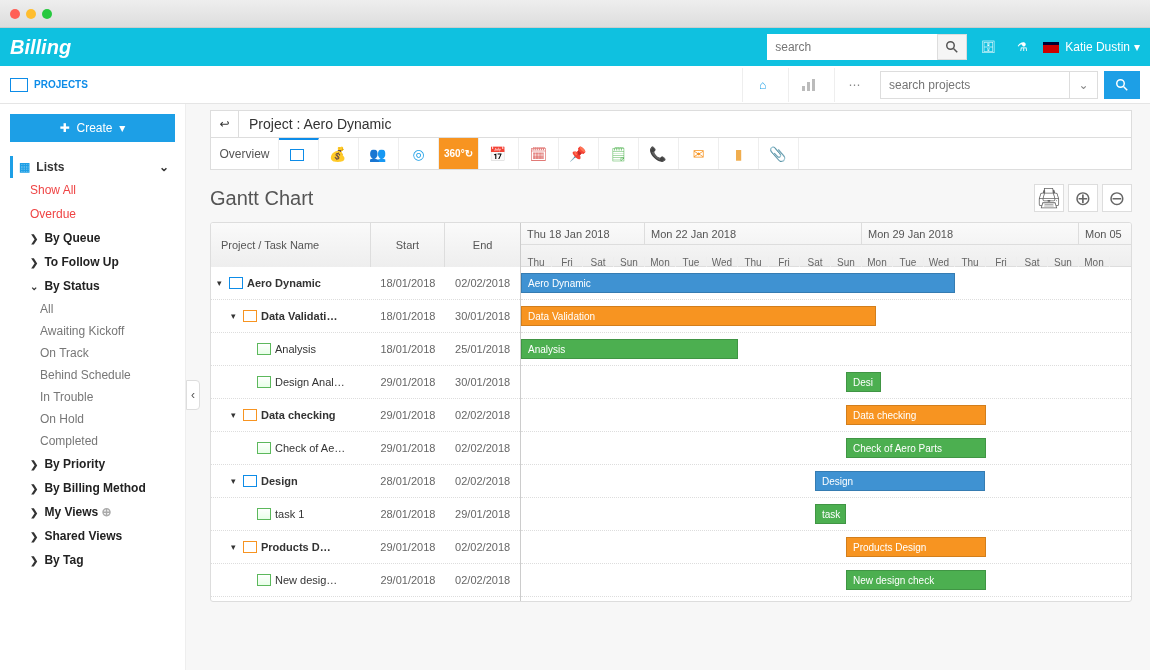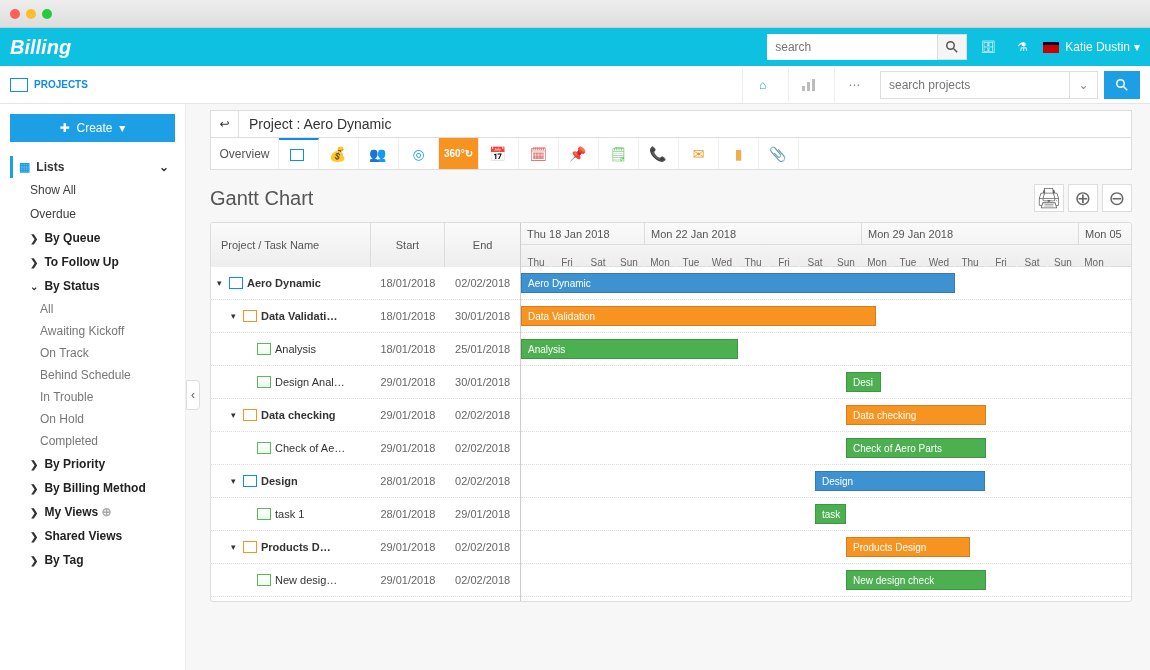--- a/index.html
+++ b/index.html
@@ -29,21 +29,21 @@
 .hr-search input { width: 190px; height: 28px; border: 1px solid #ddd; padding: 0 8px; font-size: 12px; }
 .hr-search .dd { width: 28px; height: 28px; border: 1px solid #ddd; border-left: none; display: flex; align-items: center; justify-content: center; color: #888; cursor: pointer; }
 .hr-search .go { width: 36px; height: 28px; background: #1d9fe6; color: white; display: flex; align-items: center; justify-content: center; margin-left: 6px; cursor: pointer; }
 .body { display: flex; height: 566px; background: #f7f7f7; }
 .sidebar { width: 186px; background: #fff; border-right: 1px solid #eee; padding: 10px; }
 .create-btn { background: #1d9fe6; color: white; text-align: center; padding: 7px 0; width: 100%; cursor: pointer; font-size: 12px; }
 .create-btn::before { content: "🡇"; display: none; }
 .side-sec { margin-top: 14px; }
 .side-header { display: flex; align-items: center; border-left: 3px solid #1d9fe6; padding: 4px 6px; font-weight: bold; color: #333; cursor: pointer; }
 .side-header .caret { margin-left: auto; }
-.side-link { padding: 5px 6px 5px 20px; color: #404040; cursor: pointer; display: flex; align-items: center; }
+.side-link { padding: 5px 6px 5px 20px; color: #ef4444; cursor: pointer; display: flex; align-items: center; }
 .side-link .chev { margin-right: 6px; color: #333; font-size: 10px; }
 .side-link.bold { font-weight: bold; color: #222; }
 .side-sub { padding: 4px 6px 4px 30px; color: #777; cursor: pointer; }
 .collapse-tab { position: absolute; left: 186px; top: 380px; width: 14px; height: 30px; background: #fff; border: 1px solid #ddd; border-radius: 0 4px 4px 0; display: flex; align-items: center; justify-content: center; cursor: pointer; color: #555; }
 .main { flex: 1; padding: 0 18px 10px 24px; overflow: hidden; position: relative; }
 .breadcrumb-row { display: flex; align-items: center; border: 1px solid #ddd; height: 28px; margin-top: 6px; background: #fff; }
 .back-btn { width: 28px; height: 100%; border-right: 1px solid #ddd; display: flex; align-items: center; justify-content: center; cursor: pointer; }
 .bc-text { padding: 0 10px; font-size: 14px; }
 .tabbar { display: flex; border: 1px solid #ddd; border-top: none; height: 32px; background: #fff; }
 .tab { width: 40px; border-right: 1px solid #eee; display: flex; align-items: center; justify-content: center; cursor: pointer; font-size: 14px; color: #555; }
@@ -378,21 +378,21 @@
             <div class="gr-row">
               <div class="bar green" style="left: 325px; width: 140px;">Check of Aero Parts</div>
             </div>
             <div class="gr-row">
               <div class="bar blue" style="left: 294px; width: 170px;">Design</div>
             </div>
             <div class="gr-row">
               <div class="bar green" style="left: 294px; width: 31px;">task</div>
             </div>
             <div class="gr-row">
-              <div class="bar orange" style="left: 325px; width: 124px;">Products Design</div>
+              <div class="bar orange" style="left: 325px; width: 140px;">Products Design</div>
             </div>
             <div class="gr-row">
               <div class="bar green" style="left: 325px; width: 140px;">New design check</div>
             </div>
           </div>
       </div>
     </div>
   </div>
 </div>
 

